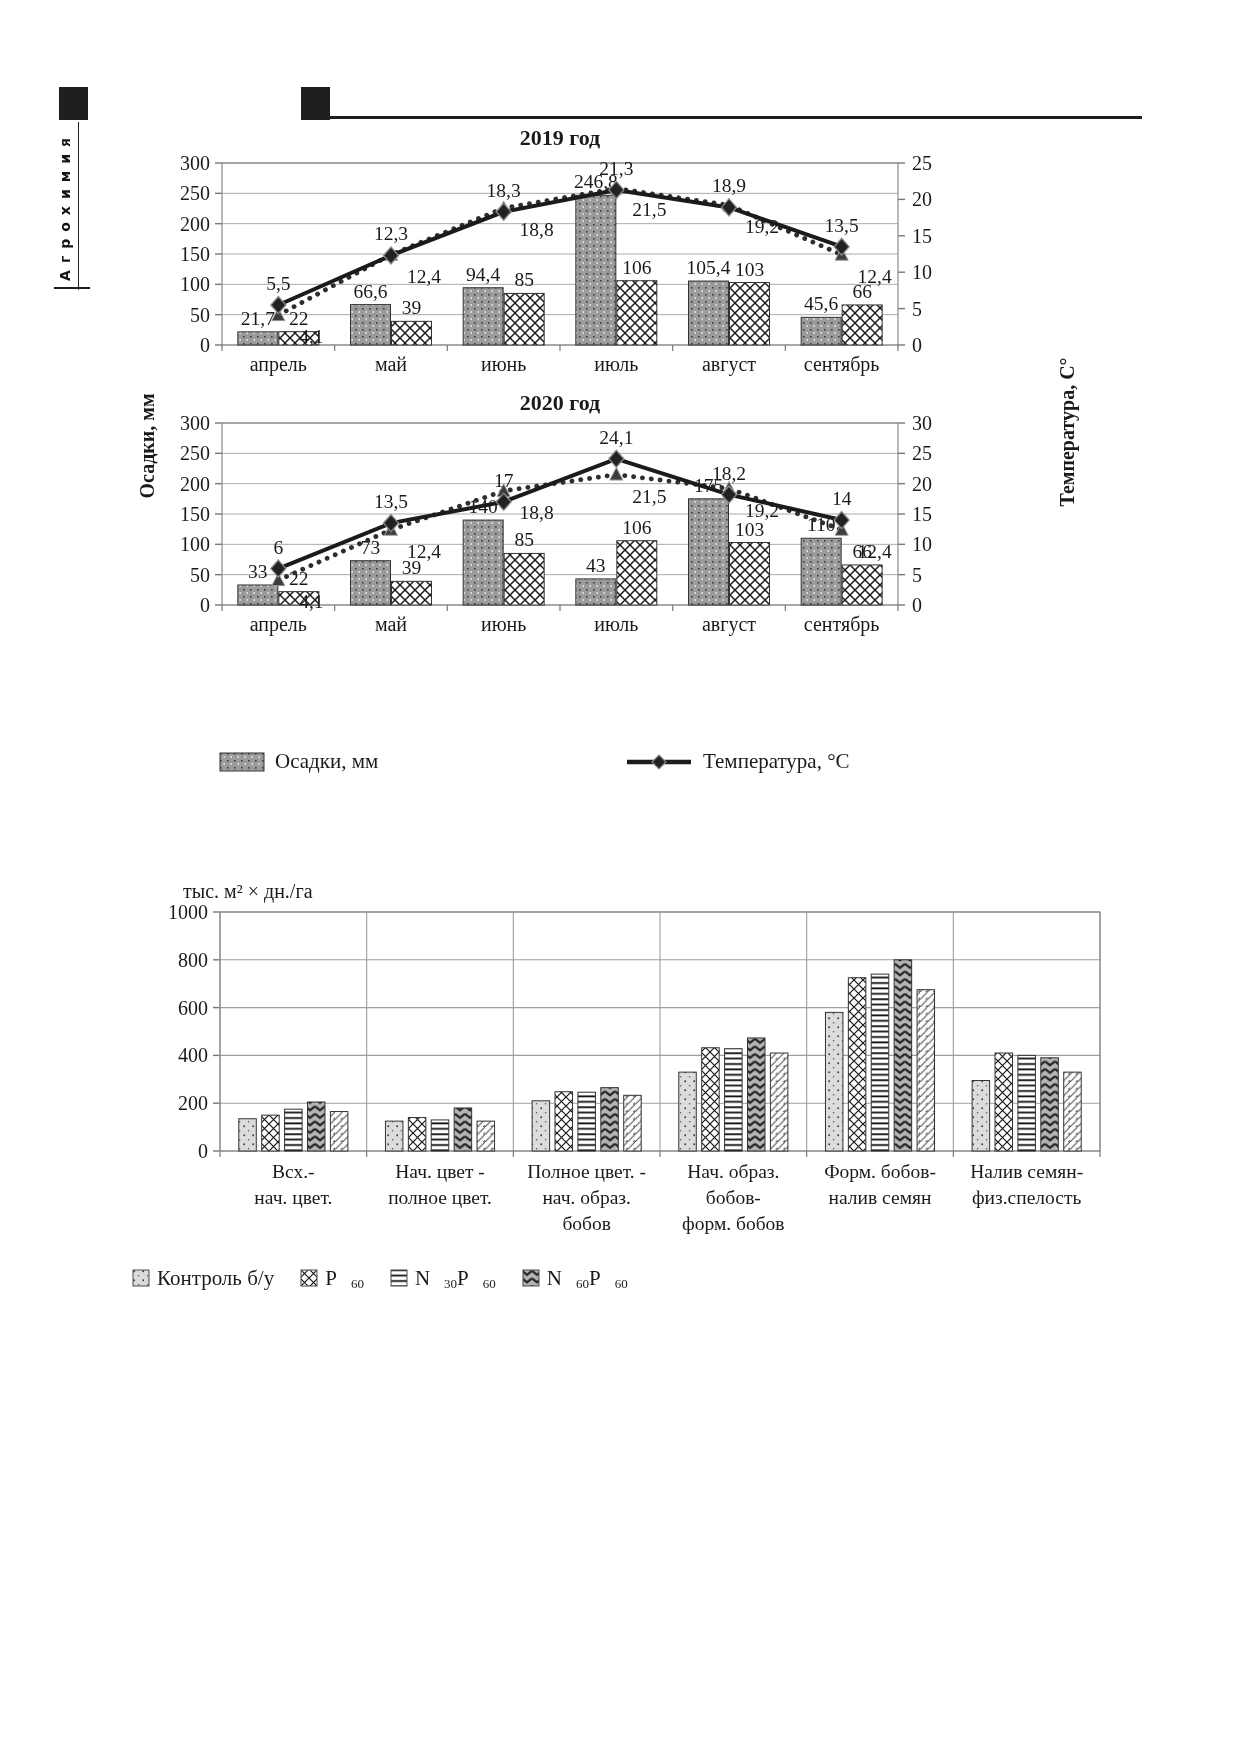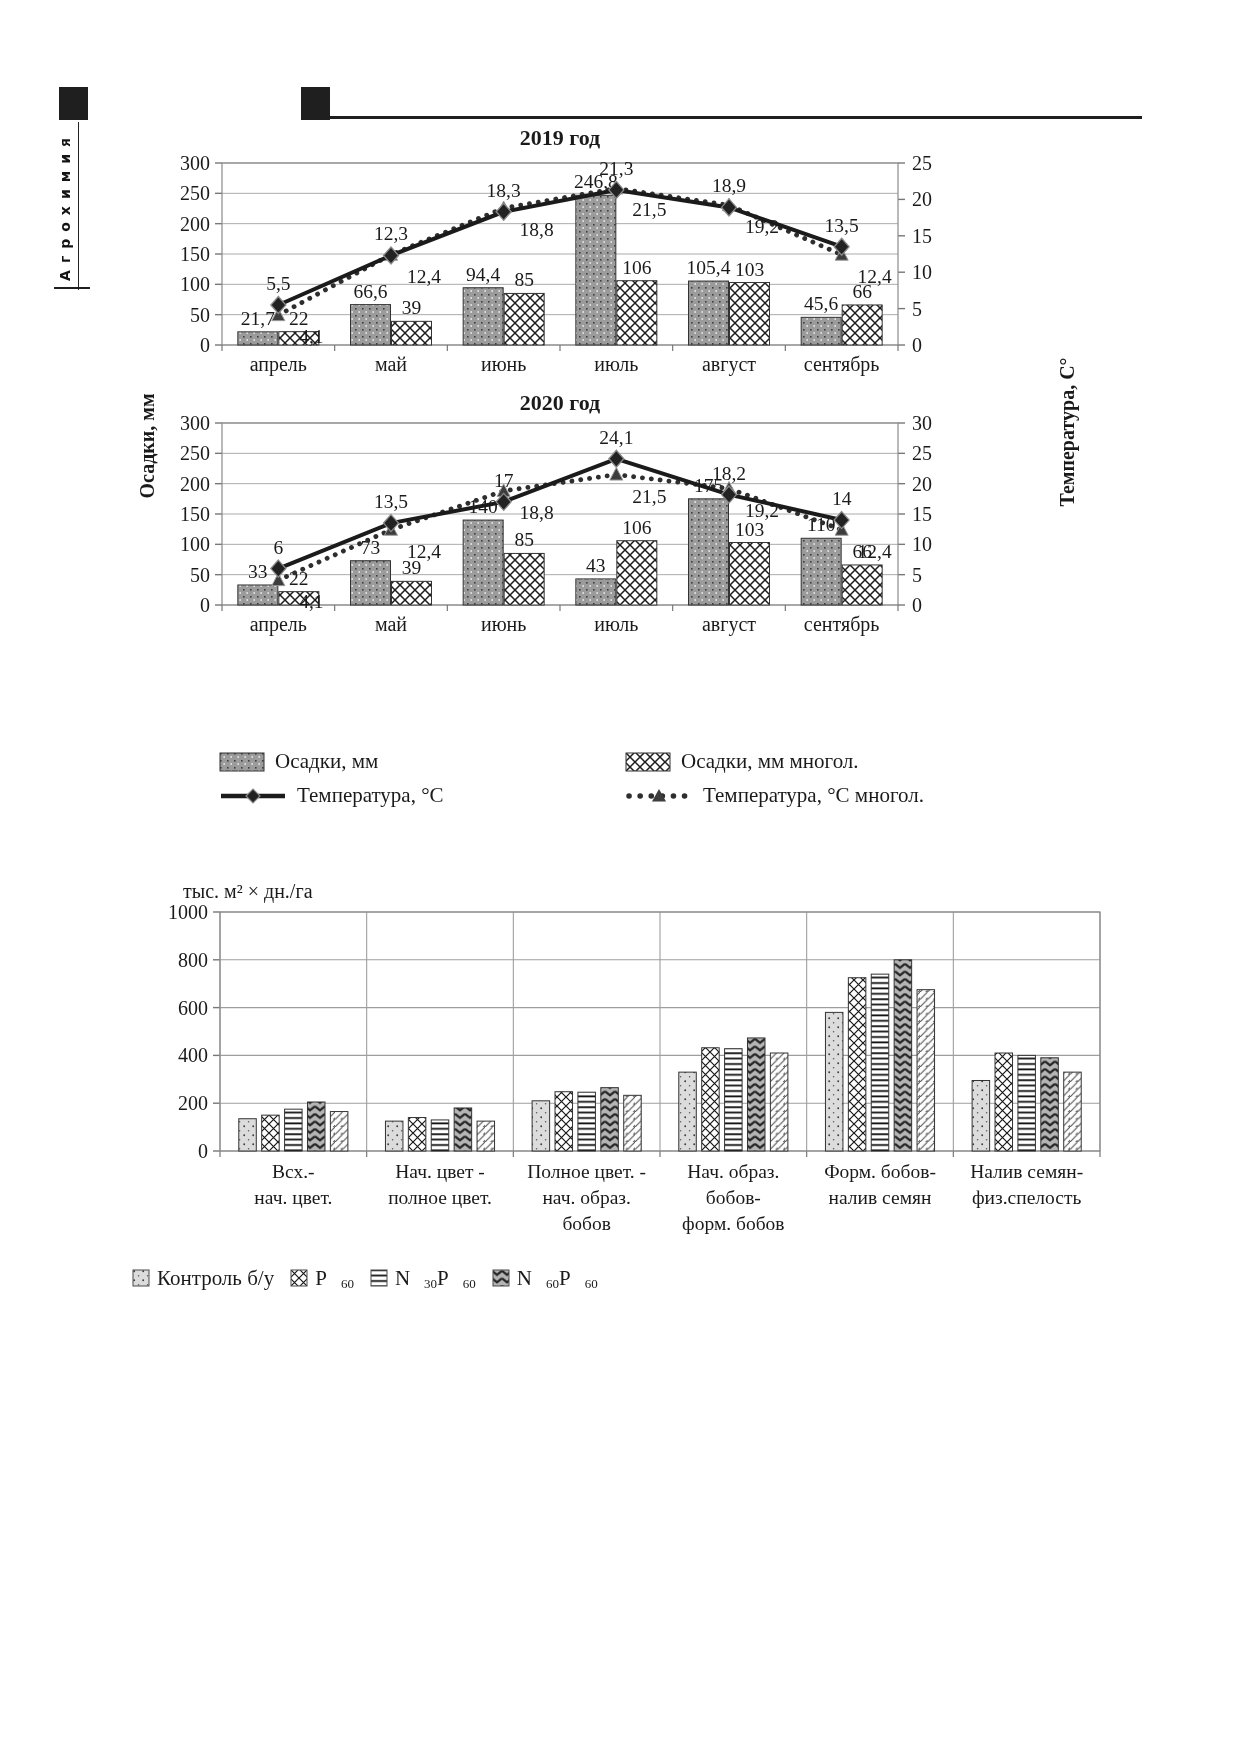--- a/index.html
+++ b/index.html
@@ -20,21 +20,21 @@
   .t-title{font-size:22px;font-weight:bold;}
   .t-num{font-size:20px;}
   .t-lab{font-size:19.5px;}
   .t-month{font-size:20px;}
   .t-cat{font-size:19.5px;}
   .t-unit{font-size:20px;}
   .legend-top{position:absolute;left:219px;top:749px;display:grid;
       grid-template-columns:406px 430px;row-gap:9px;font-size:21px;}
   .legend-top .li{display:flex;align-items:center;gap:10px;}
   .legend-bottom{position:absolute;left:132px;top:1266px;width:1030px;display:flex;
-      align-items:flex-end;flex-wrap:nowrap;gap:8px;font-size:21px;white-space:nowrap;}
+      align-items:flex-end;flex-wrap:nowrap;gap:18px;font-size:21px;white-space:nowrap;}
   .legend-bottom .li{display:flex;align-items:center;gap:6px;margin-right:8px;}
   sub{font-size:0.62em;vertical-align:-0.25em;line-height:0;margin-left:14px;}
   .swb{flex:0 0 auto;}
 </style>
 </head>
 <body>
 
 <svg width="0" height="0" style="position:absolute" aria-hidden="true">
   <defs>
     <pattern id="pat-precip" patternUnits="userSpaceOnUse" width="7" height="7">
@@ -297,38 +297,25 @@
   </svg>
 
   <div class="legend-top">
     <div class="li">
       <svg class="swb" width="46" height="20">
         <rect x="1" y="1" width="44" height="18" fill="url(#pat-precip)" stroke="#333" stroke-width="1"></rect>
       </svg>
       <span>Осадки, мм</span>
     </div>
     <div class="li">
-      <svg class="swb" width="46" height="20">
-        <rect x="1" y="1" width="44" height="18" fill="url(#pat-xhatch)" stroke="#333" stroke-width="1"></rect>
-      </svg>
-      <span>Осадки, мм многол.</span>
-    </div>
-    <div class="li">
       <svg class="swb" width="68" height="18">
         <line x1="2" y1="9" x2="66" y2="9" stroke="#1b1b1b" stroke-width="4.5"></line>
         <path d="M34 2 L41 9 L34 16 L27 9 Z" fill="#222" stroke="#8a8a8a" stroke-width="1.2"></path>
       </svg>
       <span>Температура, °С</span>
-    </div>
-    <div class="li">
-      <svg class="swb" width="68" height="18">
-        <line x1="4" y1="9" x2="64" y2="9" stroke="#2e2e2e" stroke-width="5.5" stroke-linecap="round" stroke-dasharray="0.1 11"></line>
-        <path d="M34 2 L41 14.5 L27 14.5 Z" fill="#3d3d3d"></path>
-      </svg>
-      <span>Температура, °С многол.</span>
     </div>
   </div>
 
   <svg id="chart3" width="1010" height="482" style="position:absolute;left:125px;top:782px;">
     <text class="t-unit" x="58" y="116" text-anchor="start">тыс. м² × дн./га</text>
     <g id="g3">
         <line x1="95" y1="130" x2="975" y2="130" stroke="#9e9e9e" stroke-width="1.1"></line>
         <line x1="88" y1="130" x2="95" y2="130" stroke="#777" stroke-width="1.4"></line>
         <text x="83" y="137" text-anchor="end" class="t-num">1000</text>
         <line x1="95" y1="177.8" x2="975" y2="177.8" stroke="#9e9e9e" stroke-width="1.1"></line>

